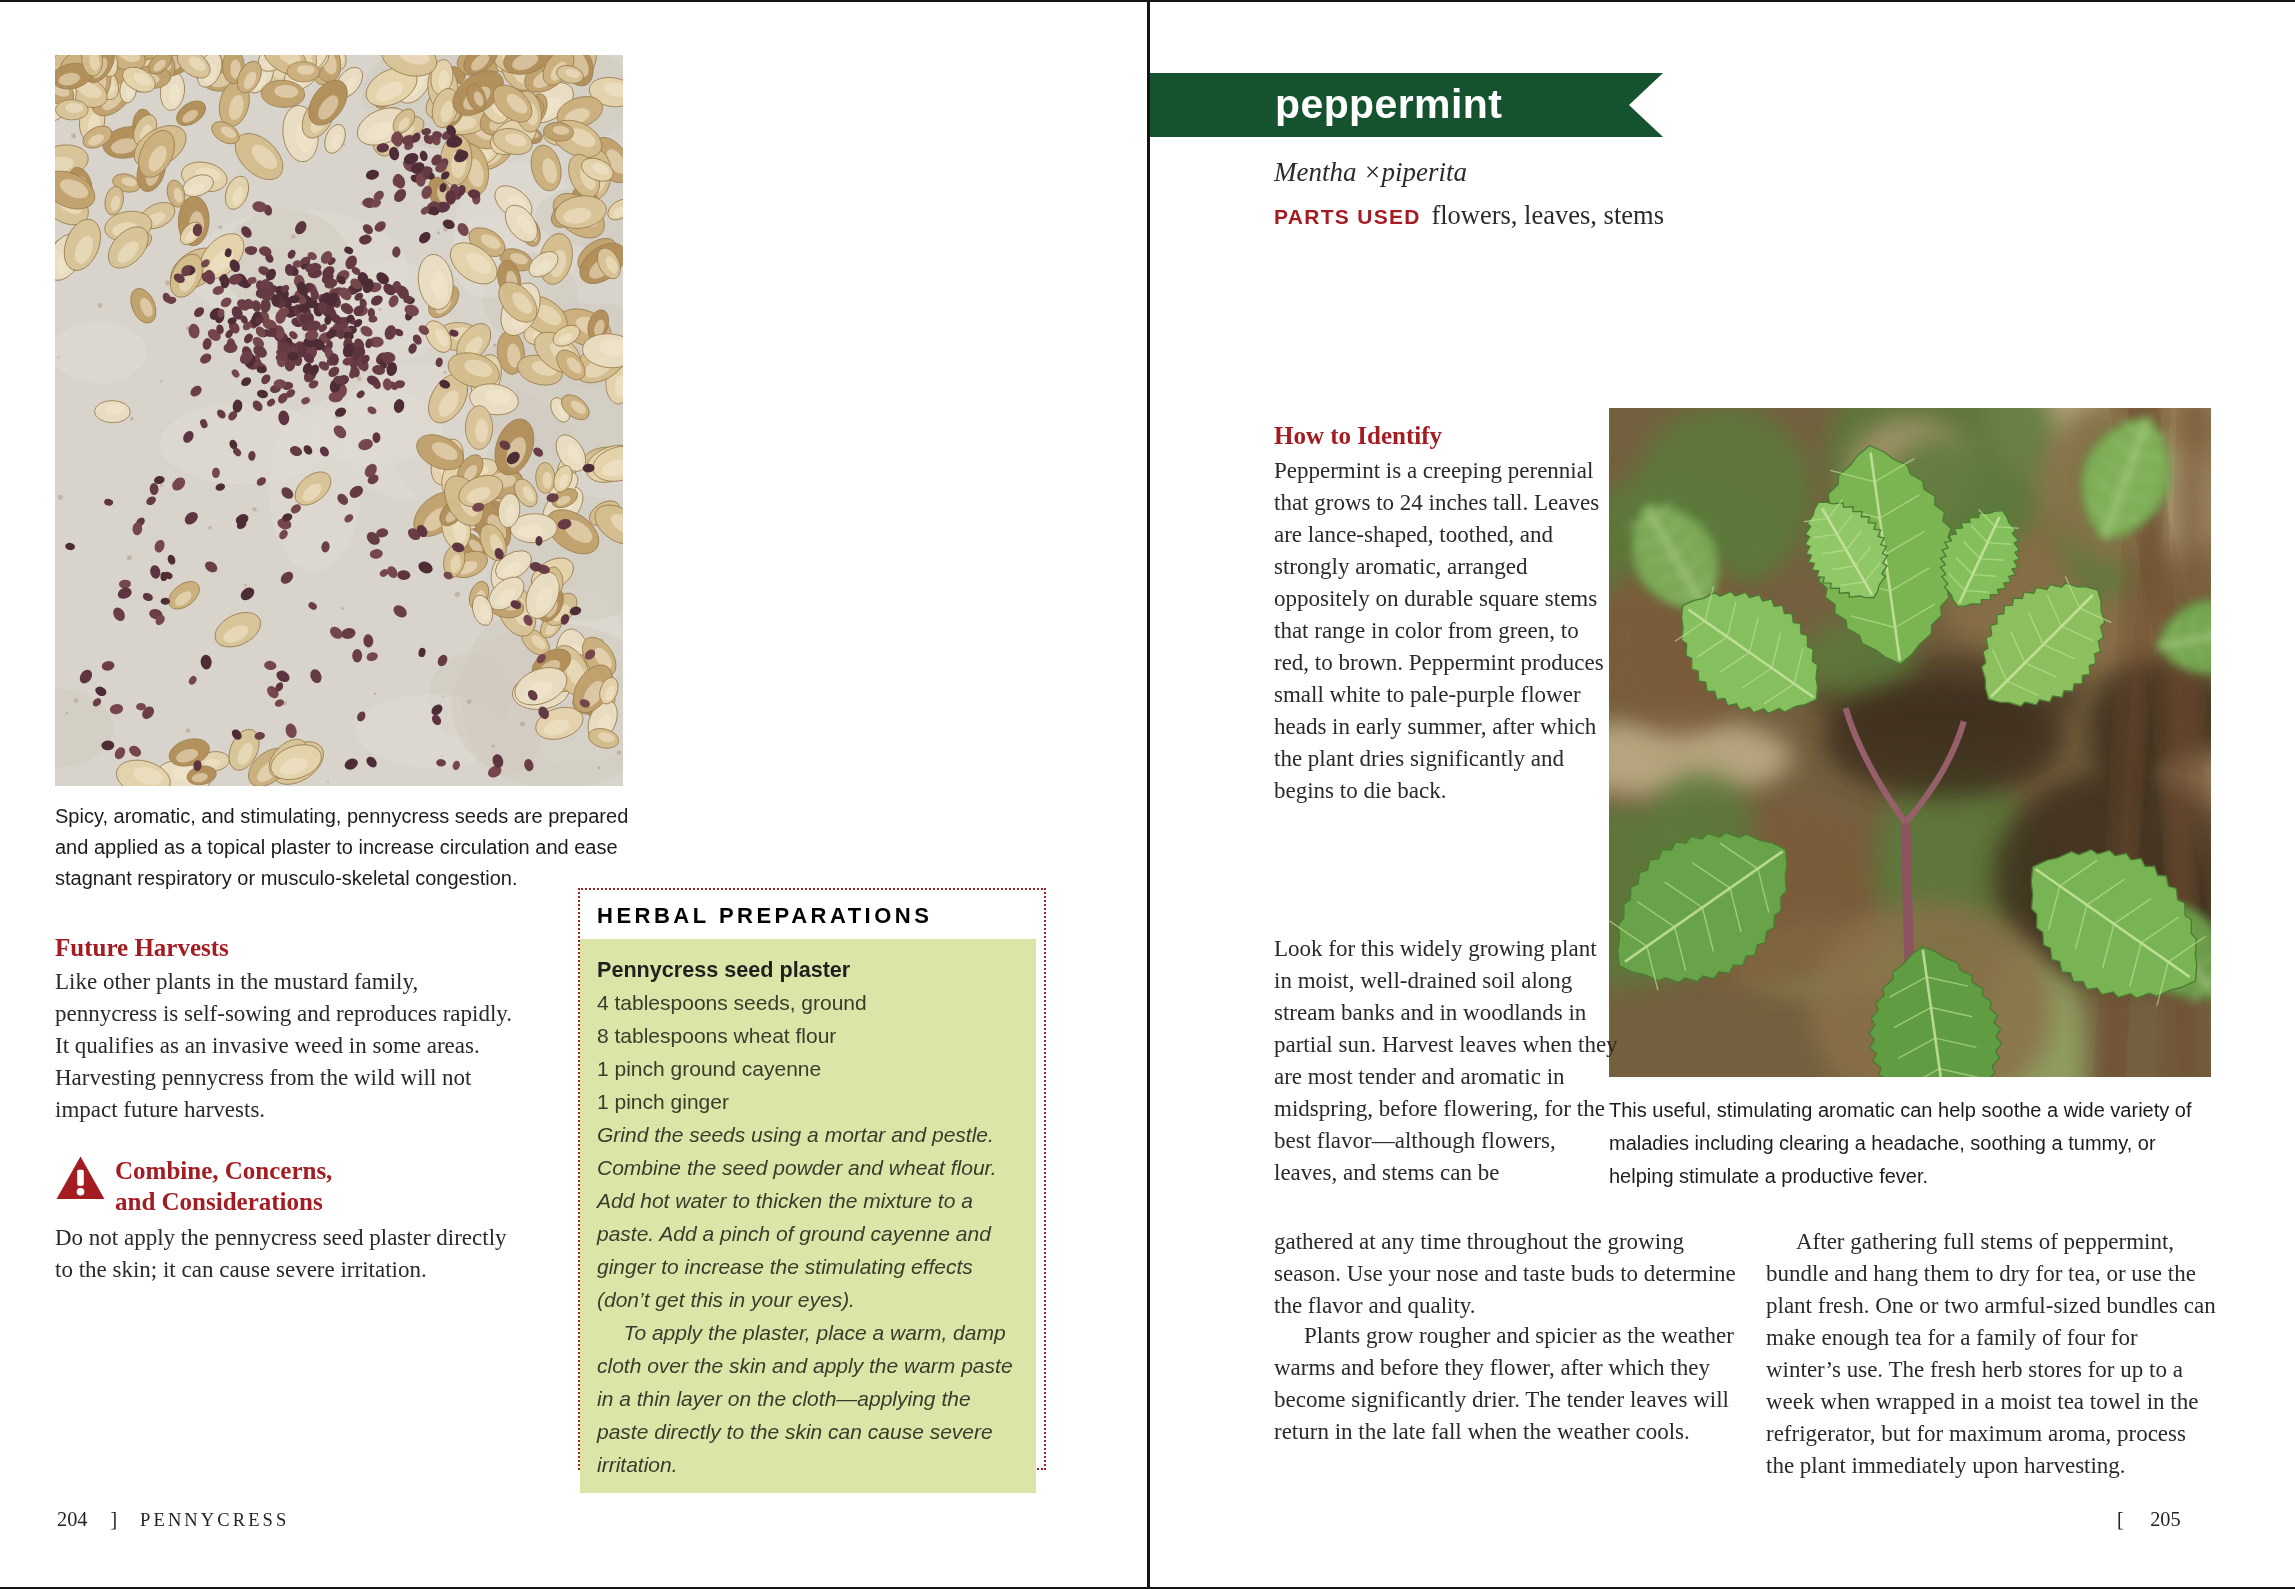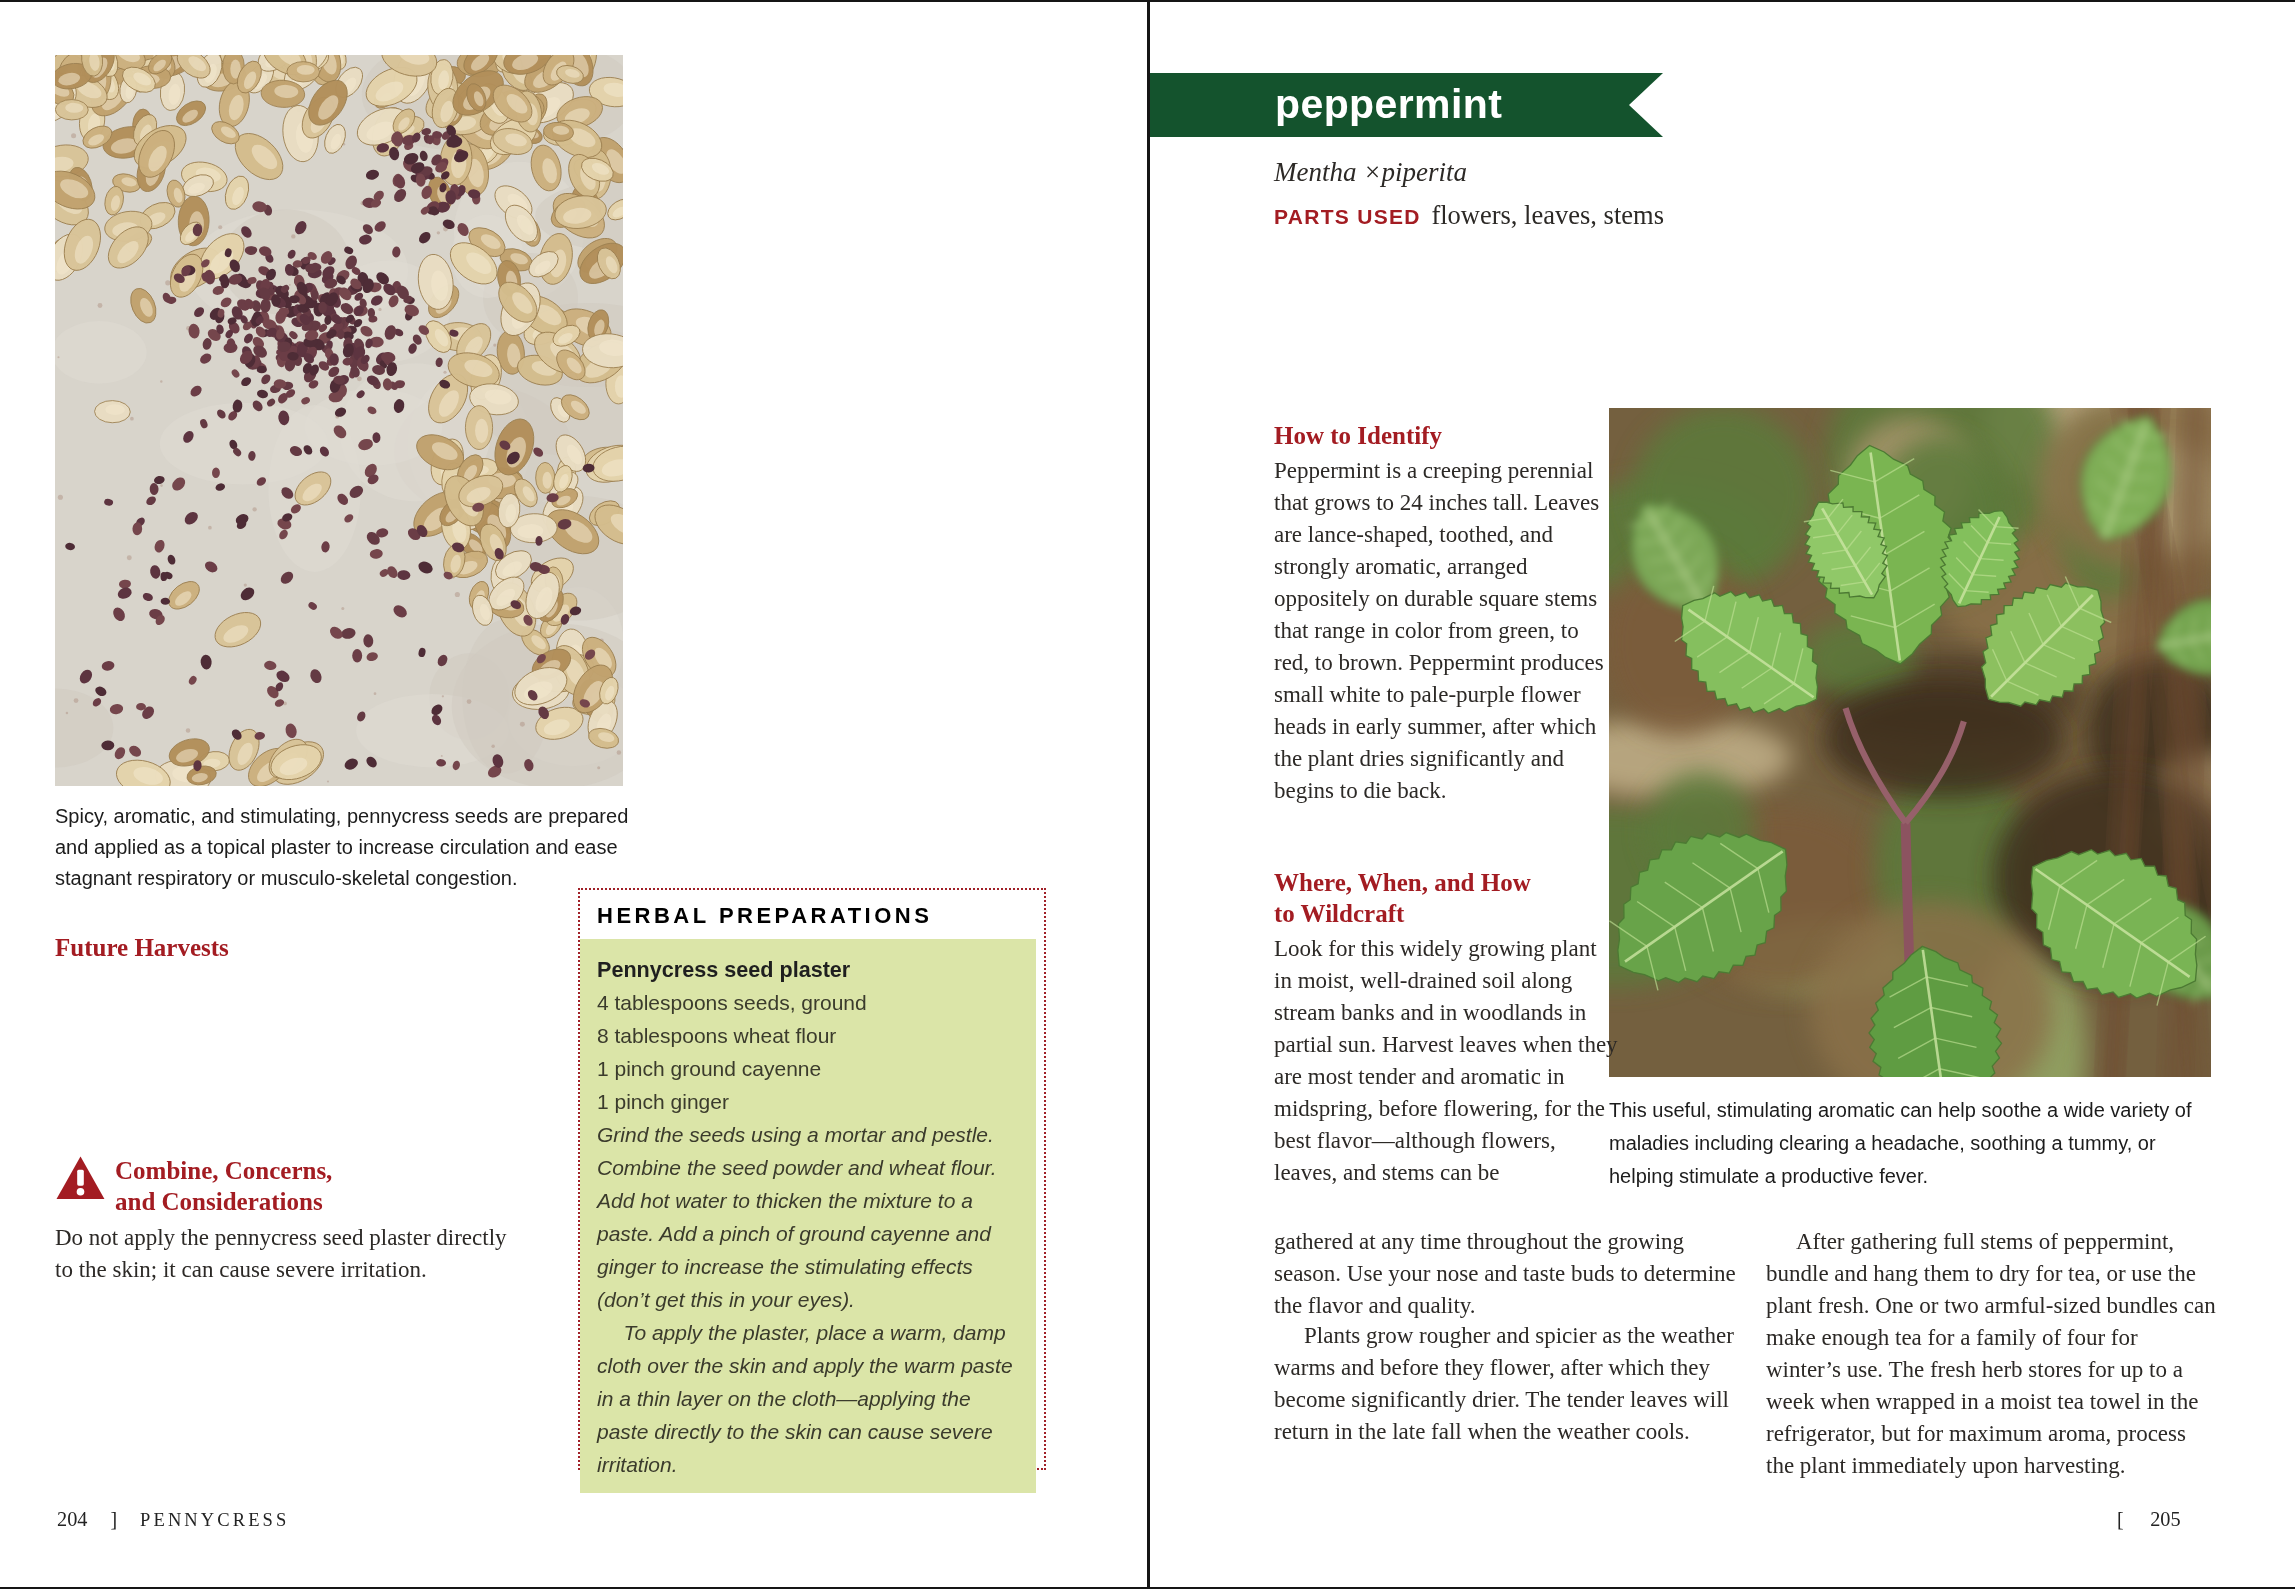--- a/index.html
+++ b/index.html
@@ -1743,20 +1743,21 @@
         <ellipse cx="78.9" cy="609.6" rx="8.110968657355276" ry="6.002116806442904" fill="#5d3440" transform="rotate(157 78.9 609.6)"></ellipse>
         <ellipse cx="124.9" cy="618.8" rx="5.330280666160528" ry="3.9444076929587903" fill="#4e2c36" transform="rotate(1 124.9 618.8)"></ellipse>
         <ellipse cx="17.1" cy="556.7" rx="5.560608814731523" ry="4.114850522901327" fill="#4e2c36" transform="rotate(8 17.1 556.7)"></ellipse>
         <ellipse cx="131.9" cy="571.7" rx="5.671051902310481" ry="4.196578407709755" fill="#4e2c36" transform="rotate(70 131.9 571.7)"></ellipse>
       </svg>
   </div>
 
   <div class="caption caption-left">Spicy, aromatic, and stimulating, pennycress seeds are prepared and applied as a topical plaster to increase circulation and ease stagnant respiratory or musculo-skeletal congestion.</div>
 
   <div class="red-head fh-head">Future Harvests</div>
+  <div class="body-text fh-body">Like other plants in the mustard family, pennycress is self-sowing and reproduces rapidly. It qualifies as an invasive weed in some areas. Harvesting pennycress from the wild will not impact future harvests.</div>
 
   <div class="caution-icon">
     <svg viewBox="0 0 100 90" width="51" height="46">
       <path d="M50 3 L97 86 L3 86 Z" fill="#a31c22"></path>
       <rect x="43.5" y="29" width="13" height="31" rx="3" fill="#ffffff"></rect>
       <circle cx="50" cy="72" r="7.5" fill="#ffffff"></circle>
     </svg>
   </div>
   <div class="red-head caution-head">
     <div>Combine, Concerns,</div>
@@ -2006,24 +2007,20 @@
           <path d="M0 -60.0 L-25.0 -69.6" stroke="#bfe094" stroke-width="1.6" opacity="0.65" fill="none"></path>
           <path d="M0 -80.0 L25.0 -89.6" stroke="#bfe094" stroke-width="1.6" opacity="0.65" fill="none"></path>
           <path d="M0 -80.0 L-25.0 -89.6" stroke="#bfe094" stroke-width="1.6" opacity="0.65" fill="none"></path>
           <path d="M0 -100.0 L25.0 -109.6" stroke="#bfe094" stroke-width="1.6" opacity="0.65" fill="none"></path>
           <path d="M0 -100.0 L-25.0 -109.6" stroke="#bfe094" stroke-width="1.6" opacity="0.65" fill="none"></path>
         </g>
       </svg>
   </div>
   <div class="caption caption-right">This useful, stimulating aromatic can help soothe a wide variety of maladies including clearing a headache, soothing a tummy, or helping stimulate a productive fever.</div>
 
-  <div class="red-head wc-head">
-    <div>Where, When, and How</div>
-    <div>to Wildcraft</div>
-  </div>
   <div class="body-text wc-beside">Look for this widely growing plant in moist, well-drained soil along stream banks and in woodlands in partial sun. Harvest leaves when they are most tender and aromatic in midspring, before flowering, for the best flavor—although flowers, leaves, and stems can be</div>
   <div class="body-text wc-para2">Plants grow rougher and spicier as the weather warms and before they flower, after which they become significantly drier. The tender leaves will return in the late fall when the weather cools.</div>
   <div class="body-text wc-below">gathered at any time throughout the growing season. Use your nose and taste buds to determine the flavor and quality.</div>
   <div class="body-text after-gathering">After gathering full stems of peppermint, bundle and hang them to dry for tea, or use the plant fresh. One or two armful-sized bundles can make enough tea for a family of four for winter’s use. The fresh herb stores for up to a week when wrapped in a moist tea towel in the refrigerator, but for maximum aroma, process the plant immediately upon harvesting.</div>
 
   <div class="footer footer-right">
     <span class="bracket">[</span>
     <span class="pgnum">205</span>
   </div>
 </div>

